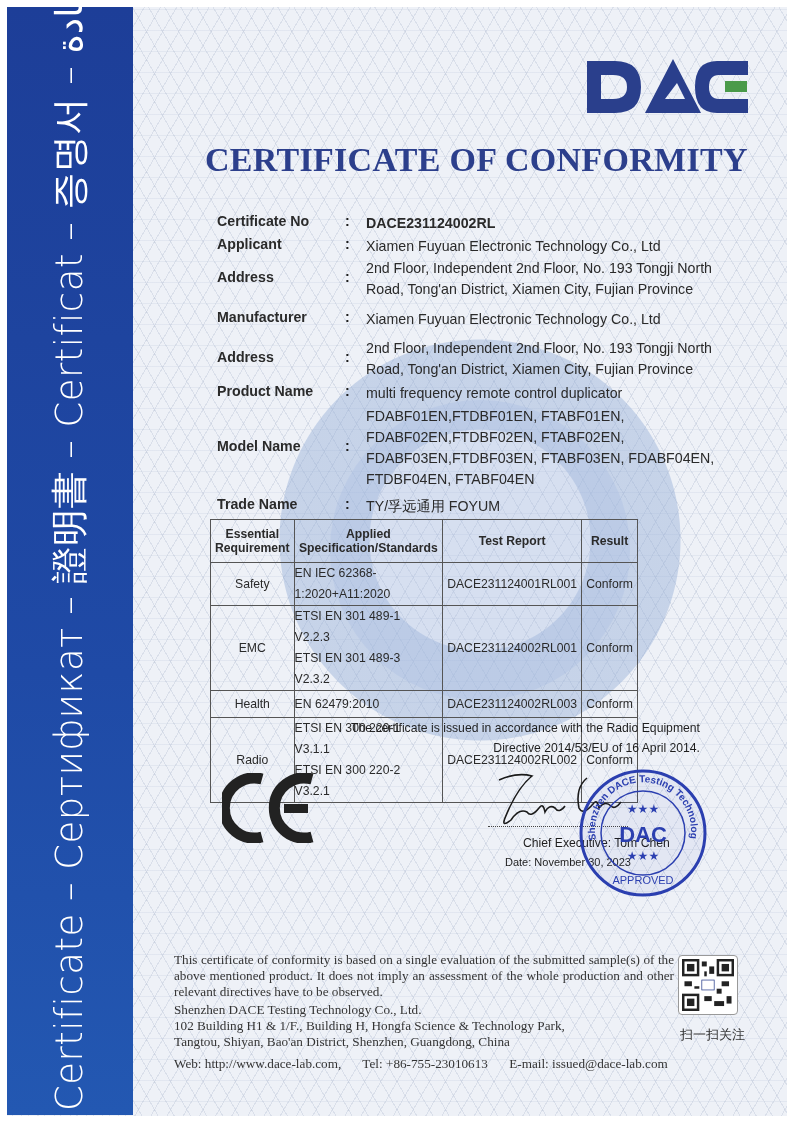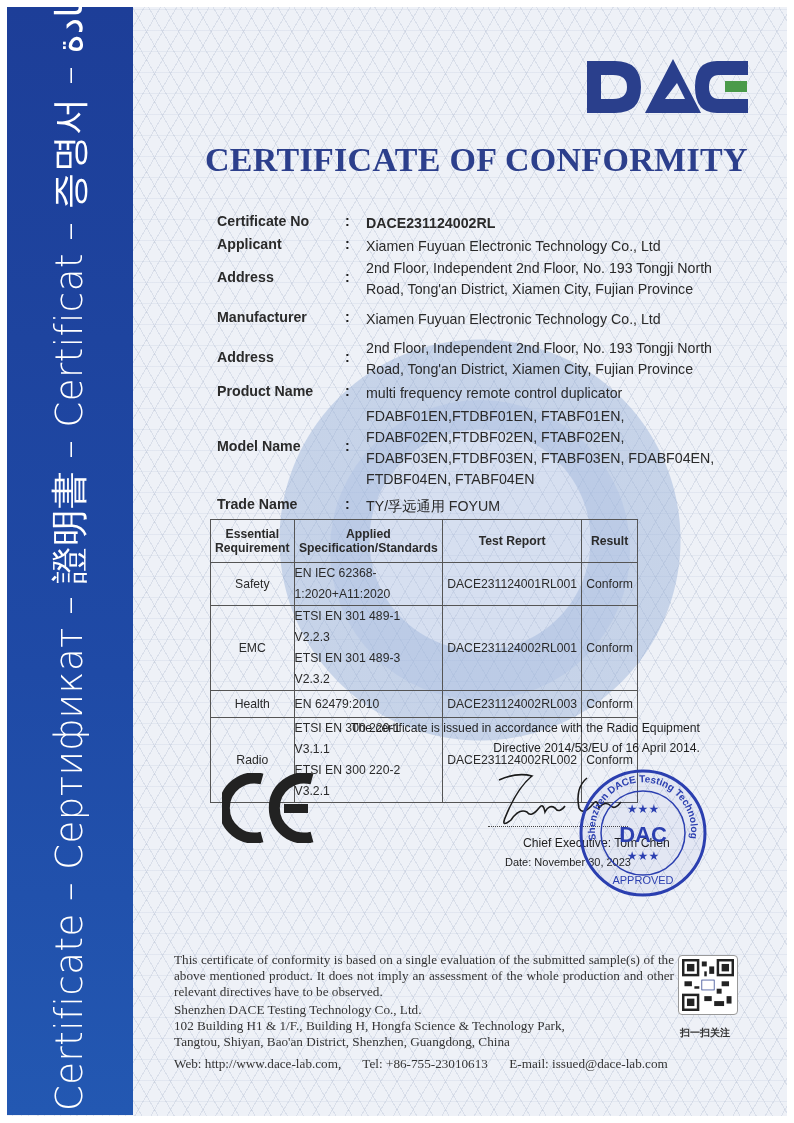--- a/index.html
+++ b/index.html
@@ -84,21 +84,21 @@
   .disclaimer {
     position: absolute; left: 174px; top: 952px; width: 500px;
     font-family: "Liberation Serif", serif; font-size: 13.2px; line-height: 16.2px; color: #333;
     text-align: justify;
   }
   .lab { position: absolute; left: 174px; top: 1002px; width: 480px; font-family: "Liberation Serif", serif; font-size: 13.2px; line-height: 16.2px; color: #333; }
   .contact { position: absolute; left: 174px; top: 1056px; width: 590px; font-family: "Liberation Serif", serif; font-size: 13.2px; color: #333; white-space: nowrap; }
   .contact span { margin-right: 18px; }
 
   .qr { position: absolute; left: 678px; top: 955px; width: 60px; height: 60px; border: 1px solid #999; border-radius: 4px; background: #fff; padding: 3px; }
-  .qr-caption { position: absolute; left: 680px; top: 1026px; font-size: 10px; color: #333; font-family: "DejaVu Sans", sans-serif; font-weight: bold; }
+  .qr-caption { position: absolute; left: 680px; top: 1026px; font-size: 13px; color: #333; font-family: "DejaVu Sans", sans-serif; }
 </style>
 </head>
 <body>
 
 <div class="page">
 
   <div class="watermark"></div>
   <div class="watermark-core"></div>
 
   <div class="band">

